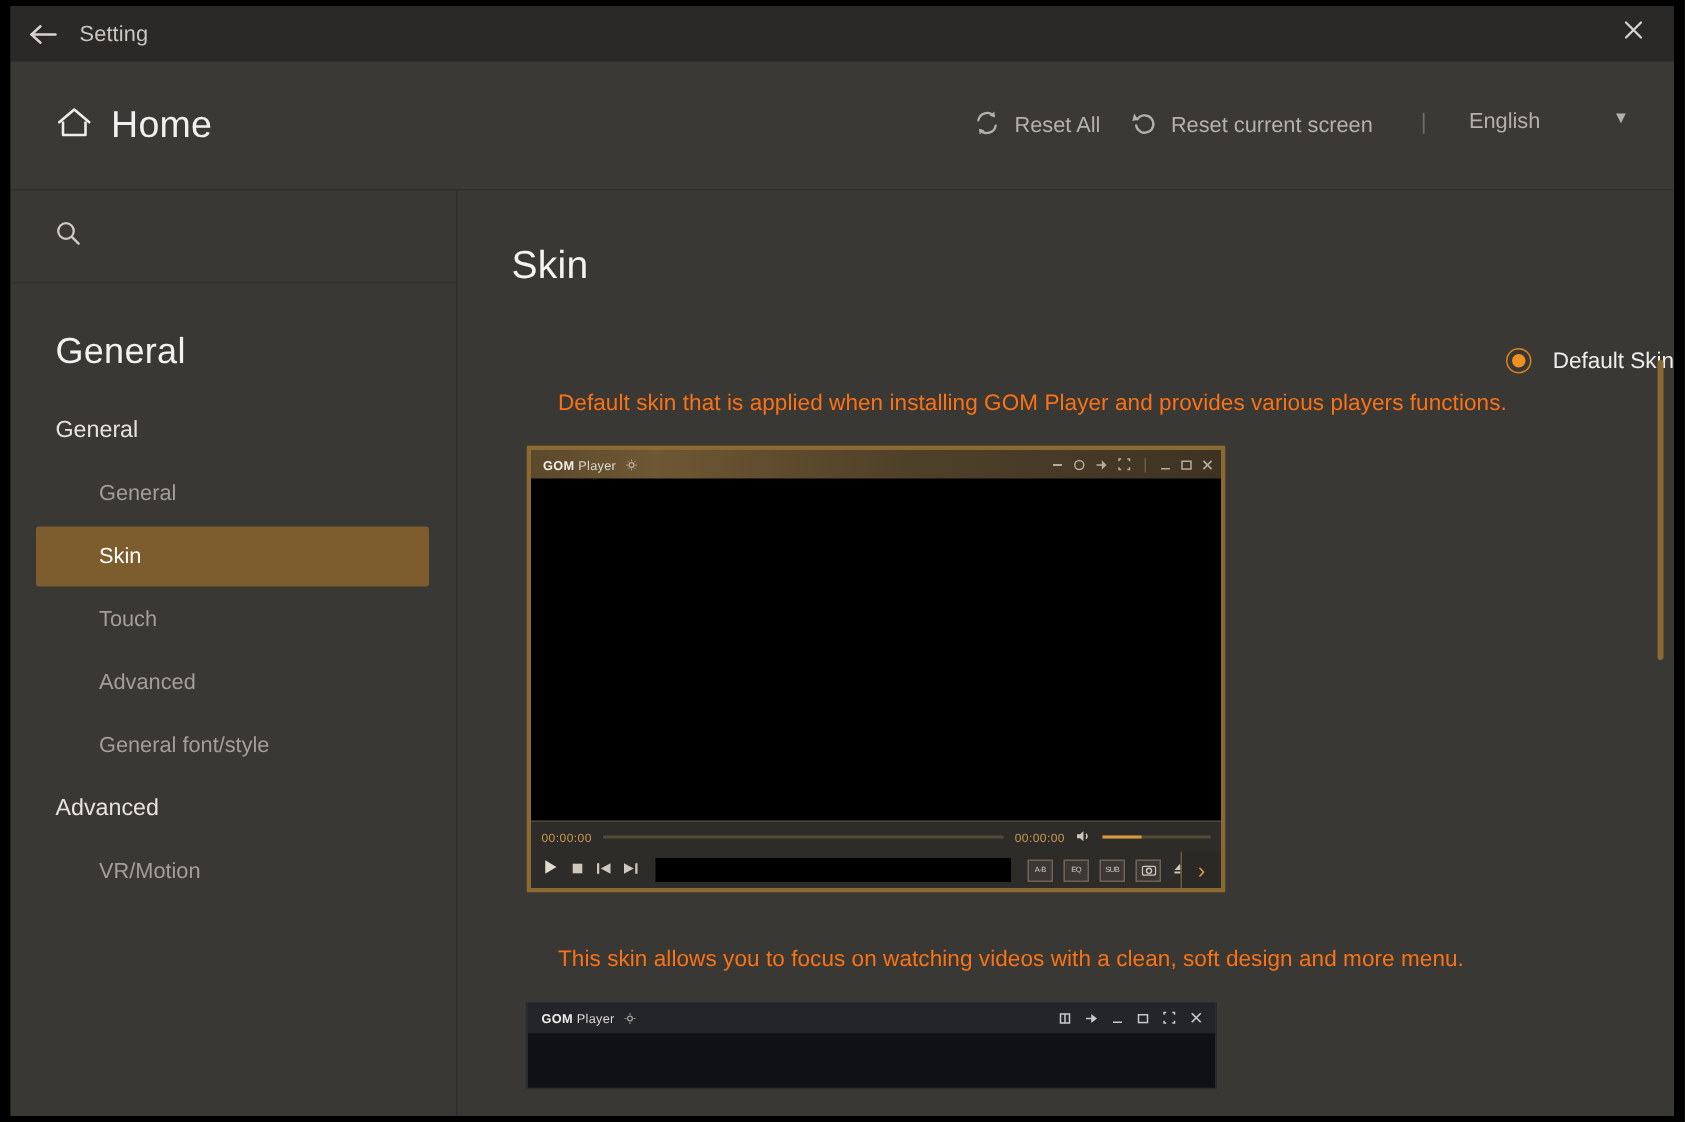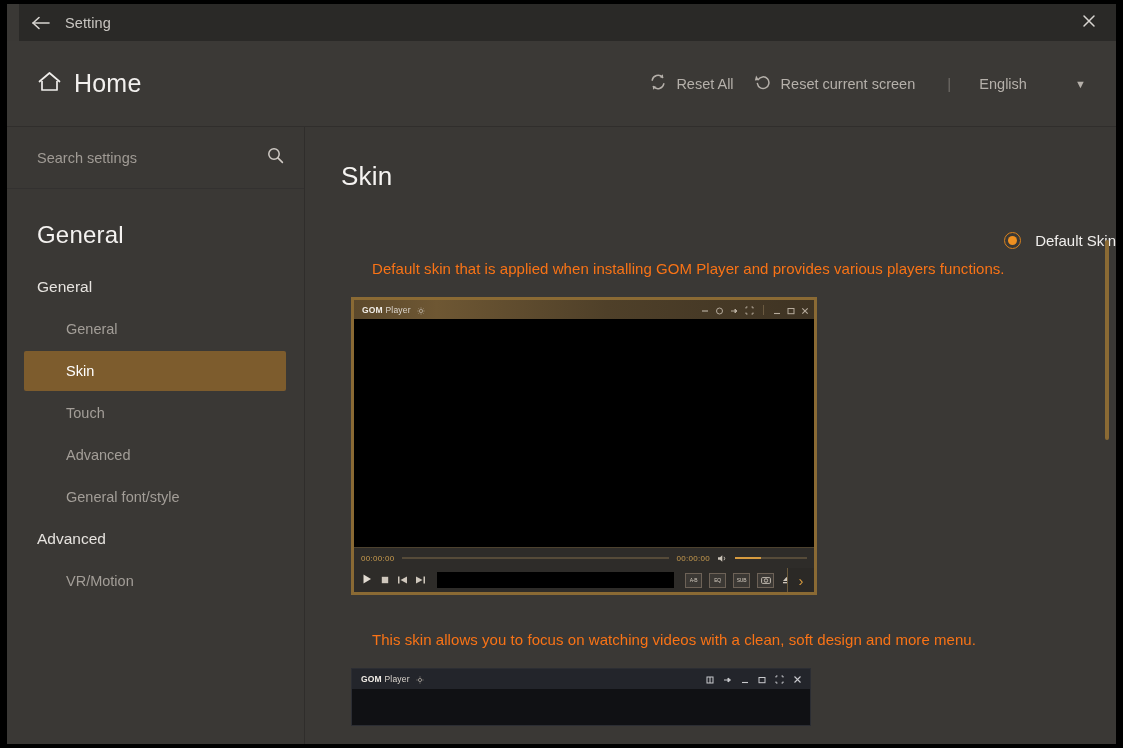--- a/index.html
+++ b/index.html
@@ -17,21 +17,20 @@
     display: flex; flex-direction: column;
     overflow: hidden;
   }
 
   
   .titlebar {
     height: 37px; flex: 0 0 37px;
     background: #2a2927;
     display: flex; align-items: center;
     position: relative;
-    margin-left: 12px;
   }
   .back-btn {
     width: 44px; height: 37px;
     display: flex; align-items: center; justify-content: center;
     cursor: pointer;
   }
   .back-btn svg { display:block; }
   .win-title {
     color: #c9c6c2;
     font-size: 14.5px;
@@ -59,21 +58,21 @@
   }
   .home-label {
     color: #f2f0ee;
     font-size: 25px;
     font-weight: 400;
     letter-spacing: .2px;
     text-align: right;
   }
   .header-right {
     margin-left: auto;
-    display: flex; align-items: center;
+    display: flex; align-items: flex-start;
     color: #b5b0aa;
     font-size: 14.5px;
   }
   .hdr-action {
     display: flex; align-items: center; gap: 9px;
     cursor: pointer;
     padding: 0 10px;
     white-space: nowrap;
   }
   .hdr-sep {
@@ -346,21 +345,20 @@
 
       <div class="lang">English</div>
       <div class="caret">▼</div>
     </div>
   </div>
 
   <div class="body">
 
     <div class="sidebar">
       <div class="searchbox">
-        <input class="search-input" type="text" placeholder="Search settings" style="">
         <span>
           <svg width="17" height="17" viewBox="0 0 17 17">
             <circle cx="7" cy="7" r="5.2" stroke="#cfcac4" stroke-width="1.5" fill="none"></circle>
             <path d="M10.9 10.9 L15.4 15.4" stroke="#cfcac4" stroke-width="1.6" stroke-linecap="round"></path>
           </svg>
         </span>
       </div>
 
       <div class="nav">
         <div class="nav-title">General</div>

